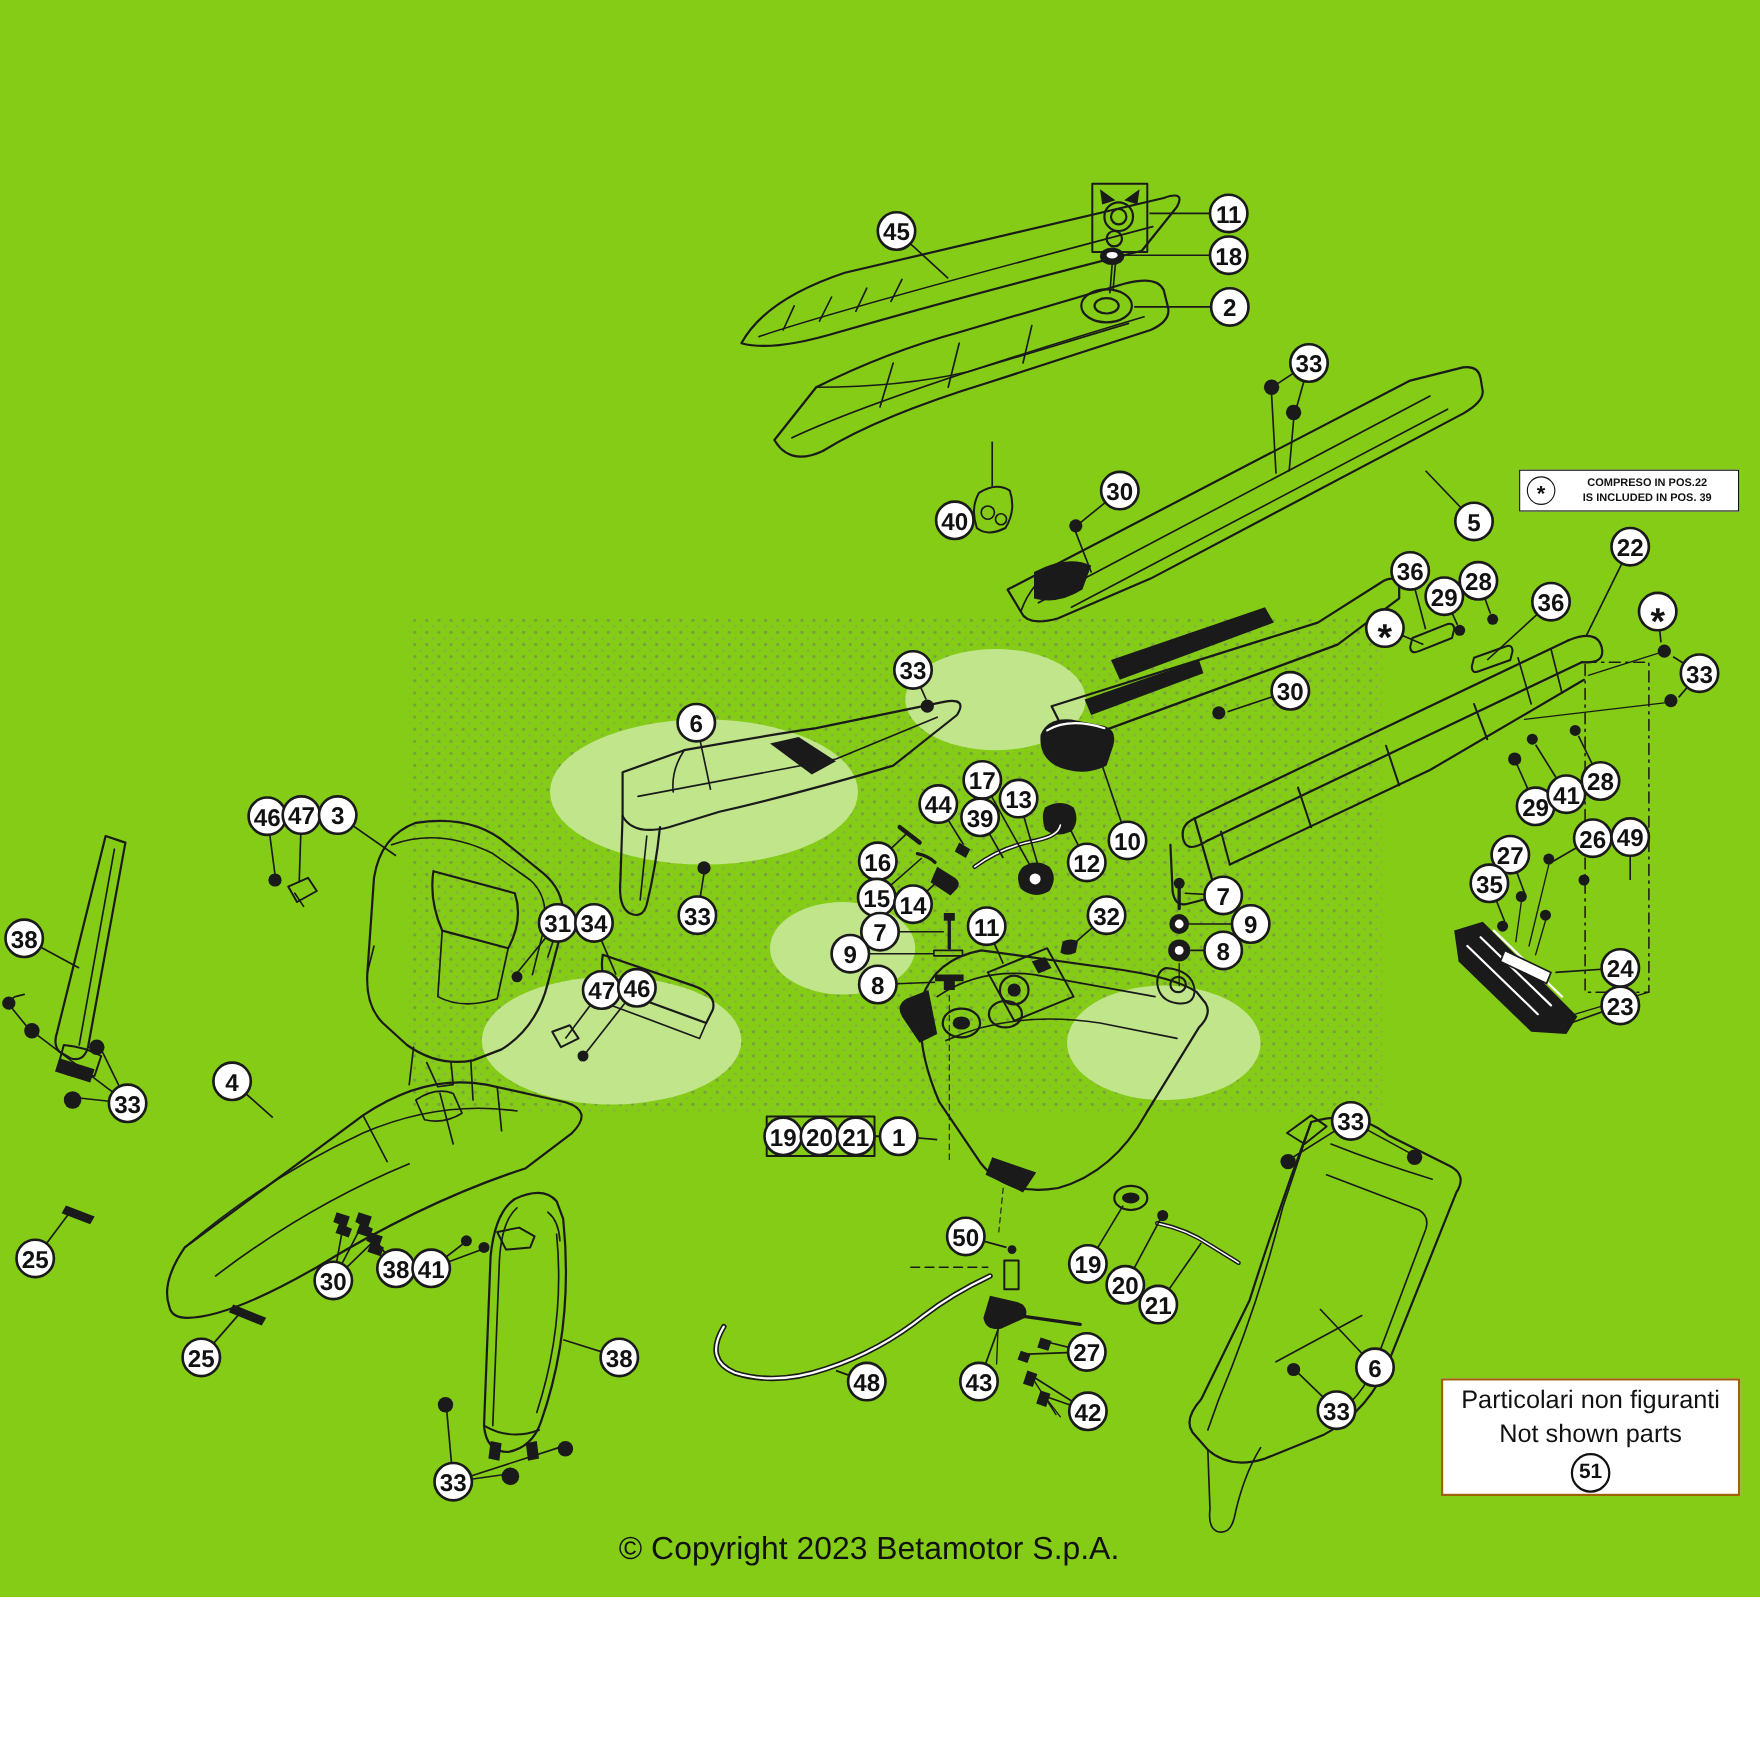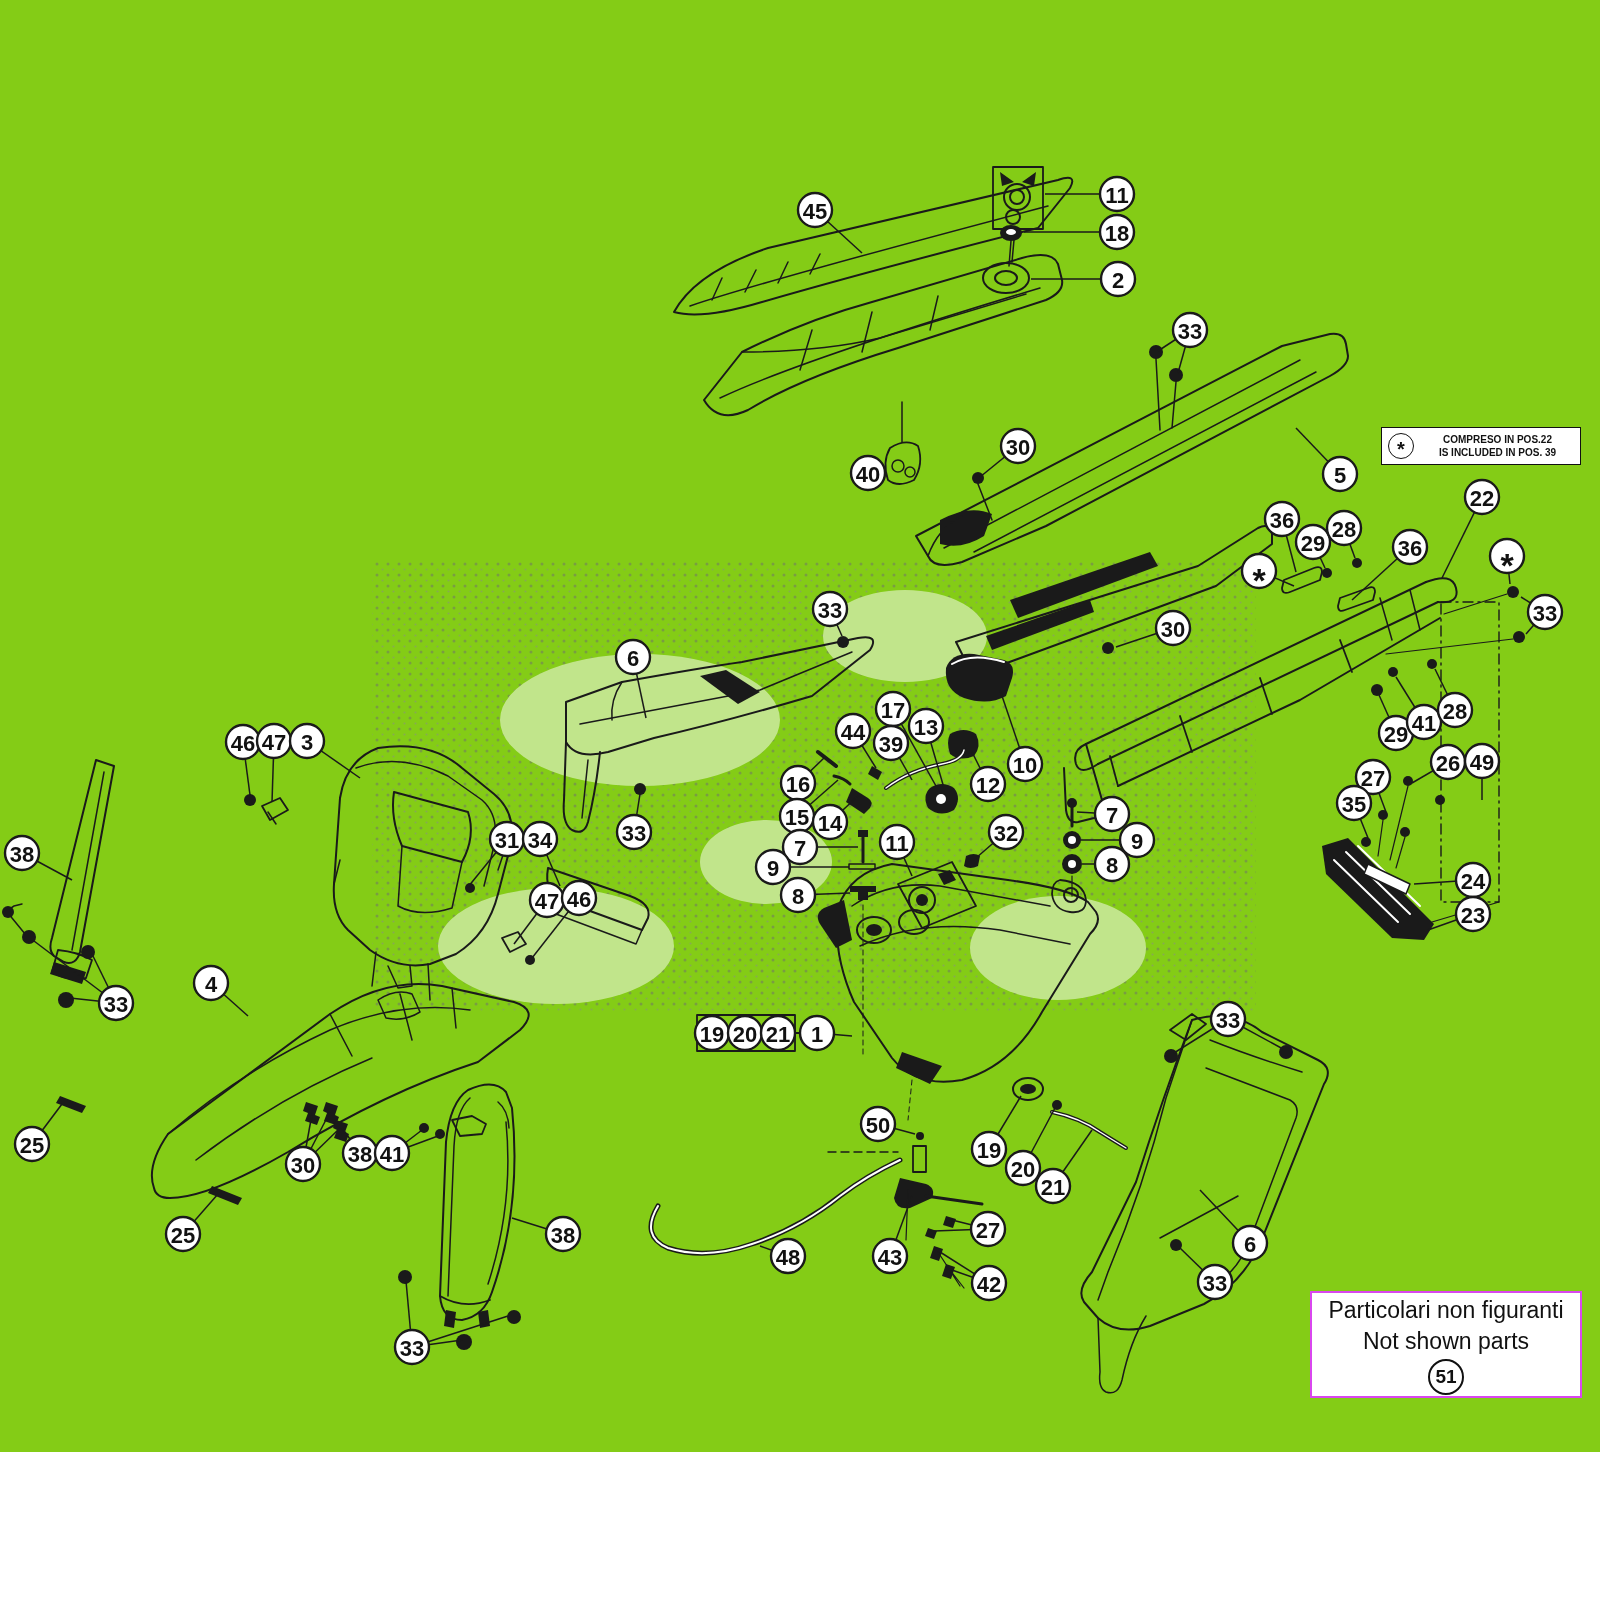--- a/index.html
+++ b/index.html
@@ -12,21 +12,21 @@
   .bubble-label{font-family:"Liberation Sans",sans-serif;font-weight:bold;font-size:22px;
                 text-anchor:middle;dominant-baseline:central;fill:#111;}
   .bubble-label.star{font-size:34px;}
   .overlay{position:absolute;box-sizing:border-box;}
   .note-box{left:1381px;top:427px;width:200px;height:38px;border:1.6px solid #111;
             display:flex;align-items:center;gap:5px;padding:0 4px 0 6px;background:#fff;}
   .note-star{width:26px;height:26px;border:1.6px solid #111;border-radius:50%;flex:0 0 auto;
              display:flex;align-items:center;justify-content:center;font-size:20px;font-weight:bold;
              padding-top:7px;box-sizing:border-box;}
   .note-text{flex:1;text-align:center;font-size:10px;font-weight:bold;line-height:13.5px;white-space:nowrap;}
-  .notshown-box{left:1310px;top:1291px;width:272px;height:107px;border:2px solid #d946ef;background:#fff;
+  .notshown-box{left:1310px;top:1253px;width:272px;height:107px;border:2px solid #a16207;background:#fff;
                 display:flex;flex-direction:column;align-items:center;justify-content:center;gap:1px;}
   .notshown-box .line{font-size:23px;line-height:30px;}
   .small-bubble{width:32px;height:32px;border:2px solid #111;border-radius:50%;
                 display:flex;align-items:center;justify-content:center;
                 font-size:19px;font-weight:bold;margin-top:2px;}
   .copyright{left:440px;top:1392px;width:700px;text-align:center;font-size:29px;}
 </style>
 </head>
 <body>
 
@@ -727,14 +727,15 @@
     <span>IS INCLUDED IN POS. 39</span>
   </span>
 </div>
 
 <div class="overlay notshown-box">
   <div class="line">Particolari non figuranti</div>
   <div class="line">Not shown parts</div>
   <div class="small-bubble">51</div>
 </div>
 
+<div class="overlay copyright">© Copyright 2023 Betamotor S.p.A.</div>
 
 </div>
 
 </body></html>

